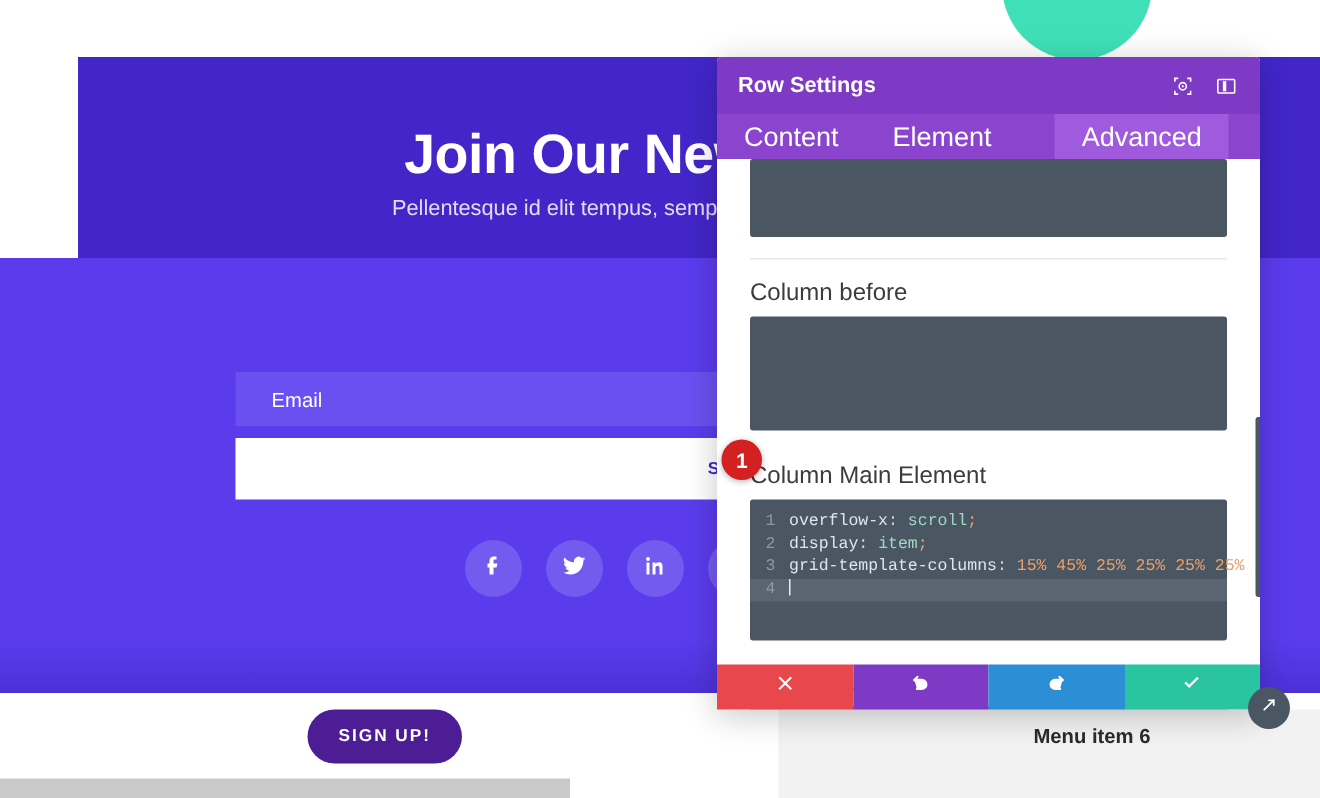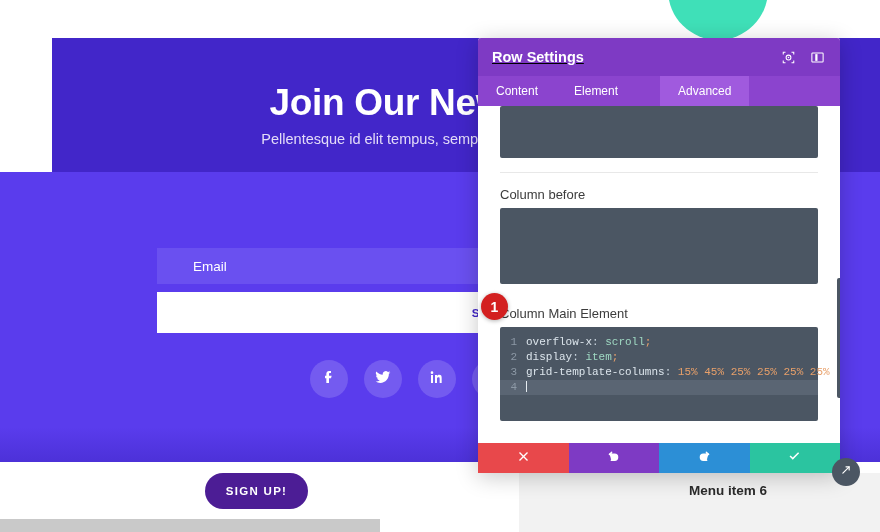--- a/index.html
+++ b/index.html
@@ -32,21 +32,21 @@
   }
 
   .band-mid {
     position:absolute; left:0; top:172px; width:880px; height:290px;
     background: linear-gradient(180deg,#5a3ced 0%, #5a3ced 88%, #4c31d8 100%);
   }
 
   .email-field {
     position:absolute; left:157px; top:248px; width:440px; height:36px;
     background:#6a50f0; color:#ffffff;
-    font-size:13.5px; display:flex; align-items:center; padding-left:36px;
+    font-size:13.5px; display:flex; align-items:center; padding-left:24px;
   }
   .subscribe-bar {
     position:absolute; left:157px; top:292px; width:440px; height:41px;
     background:#ffffff;
     display:flex; align-items:center; justify-content:flex-end; padding-right:43px;
   }
   .subscribe-bar span {
     color:#4226c9; font-size:11.5px; font-weight:700; letter-spacing:1.6px;
   }
 
@@ -87,43 +87,43 @@
   
   .modal {
     position:absolute; left:478px; top:38px; width:362px; height:435px;
     background:#ffffff;
     box-shadow: 0 4px 22px rgba(0,0,0,0.22);
     border-radius:3px 3px 0 0;
     overflow:hidden;
   }
   .modal-header {
     height:38px; background:#7e3ac4;
-    display:flex; align-items:center; padding:0 14px;text-decoration:underline;
+    display:flex; align-items:center; padding:0 14px;
   }
   .modal-title { color:#ffffff; font-size:14.5px; font-weight:700; flex:1; }
   .hdr-icons { display:flex; gap:12px; align-items:center; }
   .hdr-icon { width:17px; height:17px; display:flex; align-items:center; justify-content:center; cursor:pointer; }
   .hdr-icon svg { width:15px; height:15px; }
 
   .modal-tabs {
     height:30px; background:#8b44ce; display:flex; align-items:stretch;
   }
   .tab {
     display:flex; align-items:center; justify-content:center;
-    padding:0 18px; color:#ffffff; font-size:12px; cursor:pointer;
+    padding:0 18px; color:#ffffff; font-size:18px; cursor:pointer;
     font-weight:400;
   }
   .tab.active { background:#a05ade;margin-left:24px; }
 
   .modal-body {
     position:absolute; left:0; top:68px; width:362px; height:367px;
     background:#ffffff; overflow:hidden;
   }
   .fld-label {
-    font-size:13px; color:#3c3c3c; padding:0 0 6px 0;
+    font-size:16px; color:#3c3c3c; padding:0 0 6px 0;
   }
   .fld-block { padding:0 22px; }
   .code-box {
     background:#4b5663; border-radius:2px; width:100%;
   }
   .divider { height:1px; background:#e8e8e8; margin:14px 22px; }
 
   .code-editor {
     background:#4b5663; border-radius:2px; padding:8px 0 10px 0;
     font-family:"Liberation Mono", "DejaVu Sans Mono", monospace;

